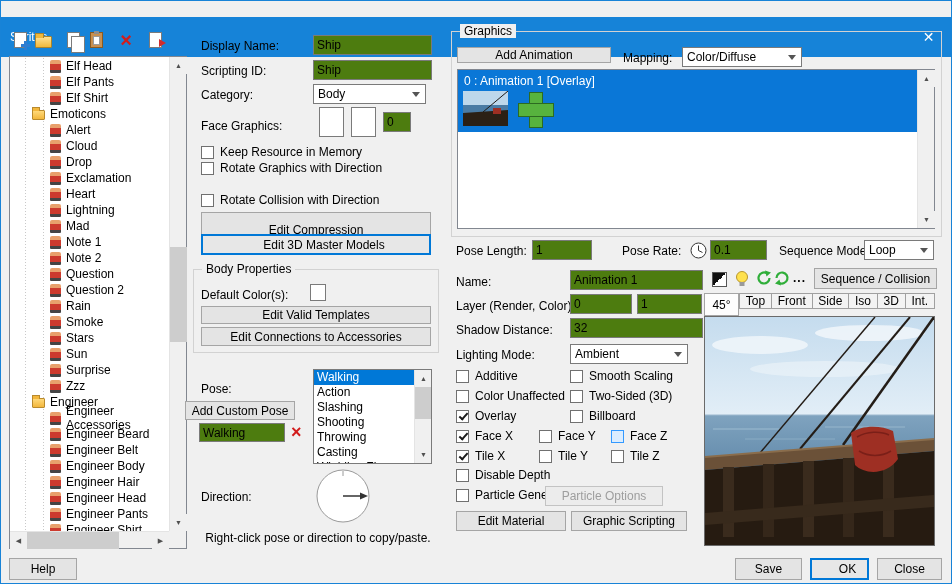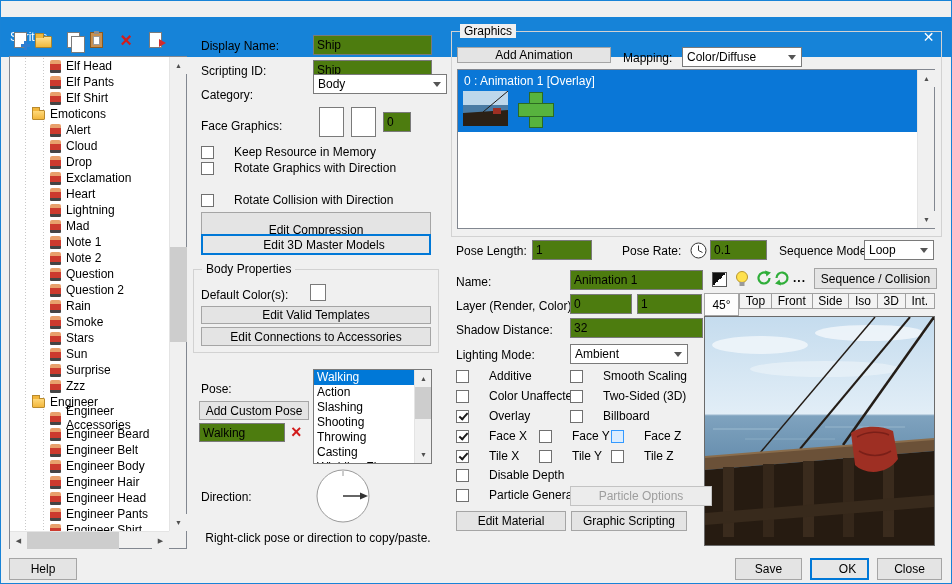--- a/index.html
+++ b/index.html
@@ -25,21 +25,21 @@
          justify-content:center; white-space:nowrap; }
   .btn.def { border:2px solid #0078d7; background:#e7e7e7;padding-left:16px; }
   .btn.dis { color:#9e9e9e; background:#ececec; border-color:#c3c3c3; }
   .combo { position:absolute; background:#fff; border:1px solid #7a7a7a; display:flex;
            align-items:center; padding-left:4px; }
   .carr { width:0; height:0; border-left:4px solid transparent; border-right:4px solid transparent;
           border-top:5px solid #555; margin-left:auto; margin-right:5px; }
   .group { position:absolute; border:1px solid #d2d2d2; }
   .group > .gt { position:absolute; top:-8px; left:8px; background:#f0f0f0; padding:0 4px; }
 
-  .chk { position:absolute; display:flex; align-items:center; gap:20px; white-space:nowrap; }
+  .chk { position:absolute; display:flex; align-items:center; gap:6px; white-space:nowrap; }
   .chk .box { width:13px; height:13px; background:#fff; border:1px solid #707070;
               position:relative; flex:none; }
   .chk .box.on::after { content:""; position:absolute; left:2px; top:2px; width:7px; height:3px;
               border-left:2px solid #1a1a1a; border-bottom:2px solid #1a1a1a;
               transform:rotate(-48deg); }
   .chk .box.hot { border-color:#3399ff; background:#dbedff; }
 
   
   .tool { position:absolute; top:28px; width:22px; height:22px; display:flex;
           align-items:center; justify-content:center; }
@@ -321,21 +321,21 @@
       <span class="ar" style="right:0">▶</span>
     </div>
     <div class="sb-corner"></div>
   </div>
 
   <span class="lbl" style="left:200px;top:38px">Display Name:</span>
   <input class="inp" style="left: 312px; top: 34px; width: 119px; height: 20px;" readonly="" value="Ship">
   <span class="lbl" style="left:200px;top:63px">Scripting ID:</span>
   <input class="inp" style="left: 312px; top: 59px; width: 119px; height: 20px;" readonly="" value="Ship">
   <span class="lbl" style="left:200px;top:87px">Category:</span>
-  <div class="combo" style="left:312px;top:73px;width:134px;height:20px">
+  <div class="combo" style="left:312px;top:83px;width:113px;height:20px">
     <span>Body</span>
     <span class="carr"></span>
   </div>
 
   <span class="lbl" style="left:200px;top:118px">Face Graphics:</span>
   <div class="slot" style="left:318px;top:106px;width:25px;height:30px"></div>
   <div class="slot" style="left:350px;top:106px;width:25px;height:30px"></div>
   <input class="inp" style="left: 382px; top: 111px; width: 28px; height: 20px;" readonly="" value="0">
 
   <label class="chk" style="left:200px;top:144px">
@@ -394,21 +394,21 @@
           <span>Wielding Firearm</span>
         </div>
 
     </div>
     <div class="sb" style="right:0;top:0;bottom:0;width:17px;border-left:1px solid #e4e4e4">
       <span class="ar" style="top:0">▲</span>
       <span class="th" style="left:0;width:17px;top:17px;height:32px"></span>
       <span class="ar" style="bottom:0">▼</span>
     </div>
   </div>
-  <button class="btn" style="left:198px;top:400px;width:110px;height:19px">Add Custom Pose</button>
+  <button class="btn" style="left:184px;top:400px;width:110px;height:19px">Add Custom Pose</button>
   <input class="inp" style="left: 198px; top: 422px; width: 86px; height: 19px;" readonly="" value="Walking">
   <span class="lbl del-x" style="left:290px;top:421px;font-size:18px">×</span>
 
   <span class="lbl" style="left:200px;top:489px">Direction:</span>
   <div class="dial">
     <svg width="56" height="56">
       <circle cx="28" cy="28" r="26" fill="#fff" stroke="#9a9a9a"></circle>
       <line x1="28" y1="3" x2="28" y2="8" stroke="#9a9a9a"></line>
       <line x1="28" y1="28" x2="48" y2="28" stroke="#333" stroke-width="1.5"></line>
       <polygon points="53,28 45,24.5 45,31.5" fill="#333"></polygon>
@@ -587,21 +587,21 @@
       <span>Tile Z</span>
     </label>
   <label class="chk" style="left:455px;top:467px">
       <span class="box"></span>
       <span>Disable Depth</span>
     </label>
   <label class="chk" style="left:455px;top:487px">
       <span class="box"></span>
       <span>Particle Generation</span>
     </label>
-  <button class="btn dis" style="left:569px;top:485px;width:142px;height:20px">Particle Options</button>
+  <button class="btn dis" style="left:544px;top:485px;width:118px;height:20px">Particle Options</button>
 
   <button class="btn" style="left:455px;top:510px;width:110px;height:20px">Edit Material</button>
   <button class="btn" style="left:570px;top:510px;width:116px;height:20px">Graphic Scripting</button>
 
   <button class="btn" style="left:8px;top:557px;width:68px;height:22px">Help</button>
   <button class="btn" style="left:734px;top:557px;width:67px;height:22px">Save</button>
   <button class="btn def" style="left:809px;top:557px;width:59px;height:22px">OK</button>
   <button class="btn" style="left:876px;top:557px;width:65px;height:22px">Close</button>
 
 </div>

